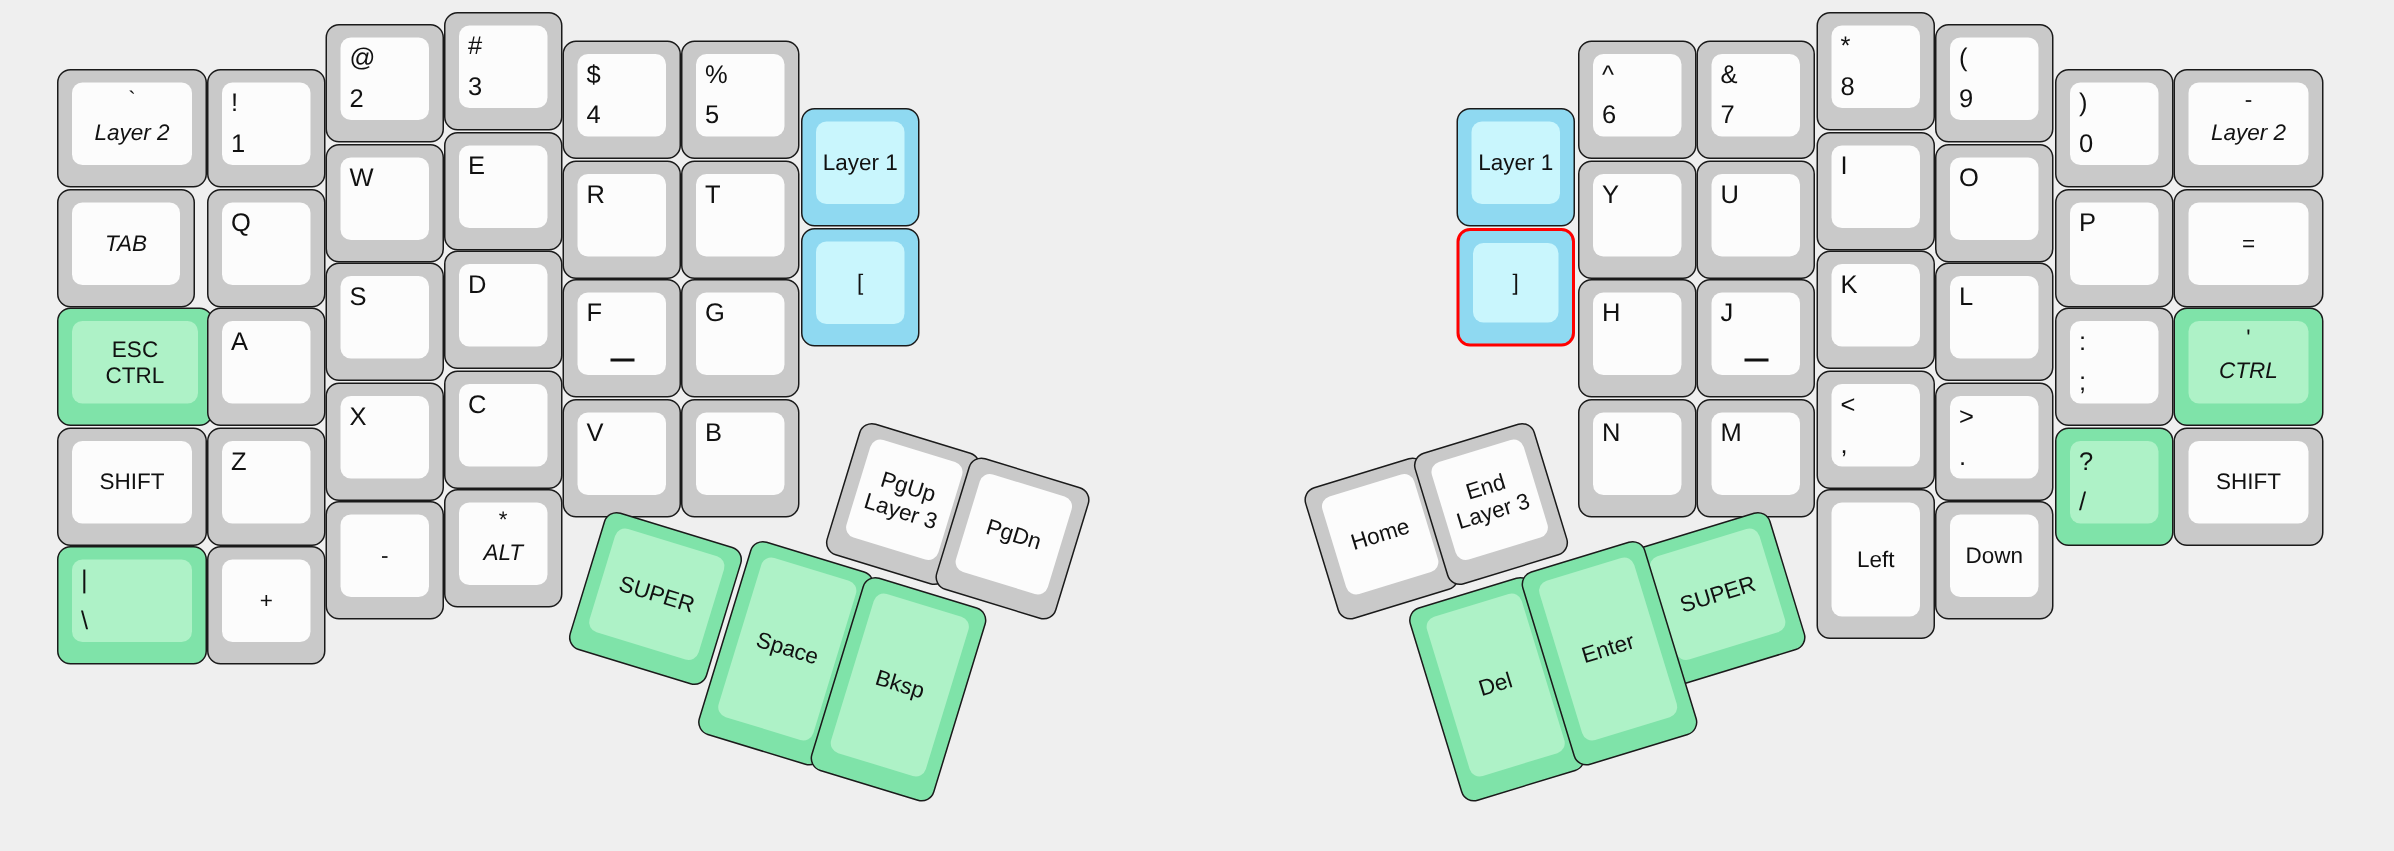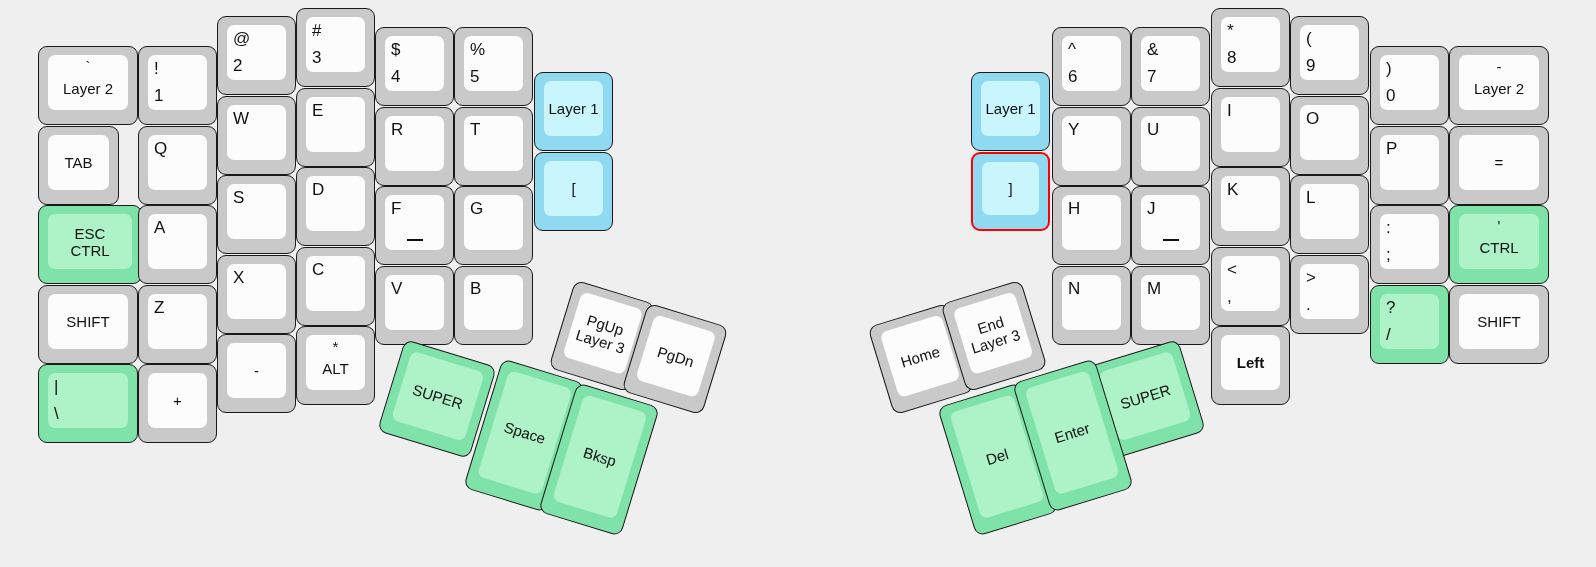--- a/index.html
+++ b/index.html
@@ -60,35 +60,35 @@
   .lg.tc{
     left:0;right:0;top:4px;
     text-align:center;font-size:15px;
   }
   
   .lg.home{
     left:50%;bottom:9px;width:16px;height:2px;
     background:#111;transform:translateX(-50%);
   }
   
-  .lg.ctr.low{top:12px;}
+  .lg.ctr.low{top:12px;font-style:italic;}
 </style>
 </head>
 <body>
 
 <div id="board">
     <div style="position: absolute; left: 0px; top: 0px; width: 100%; height: 100%;">
       <div style="position: absolute; left: 0px; top: 0px; width: 100%; height: 100%;">
         <div class="key" style="left: 38px; top: 46px; width: 100px; height: 79px;">
           <div class="cap">
             <span class="lg tc">`</span>
             <span class="lg ctr low"><span>Layer 2</span></span>
           </div>
         </div>
-        <div class="key" style="left: 38px; top: 125.5px; width: 81px; height: 79px;">
+        <div class="key" style="left: 38px; top: 125.5px; width: 92px; height: 79px; font-style: italic;">
           <div class="cap">
             <span class="lg ctr"><span>TAB</span></span>
           </div>
         </div>
         <div class="key green" style="left: 38px; top: 205px; width: 104px; height: 79px;">
           <div class="cap">
             <span class="lg ctr"><span>ESC</span><span class="l2">CTRL</span></span>
           </div>
         </div>
         <div class="key" style="left: 38px; top: 284.5px; width: 100px; height: 79px;">
@@ -351,21 +351,21 @@
           <div class="cap">
             <span class="lg tl">K</span>
           </div>
         </div>
         <div class="key" style="left: 1211px; top: 246.5px; width: 79px; height: 79px;">
           <div class="cap">
             <span class="lg tl">&lt;</span>
             <span class="lg bl">,</span>
           </div>
         </div>
-        <div class="key" style="left: 1211px; top: 326px; width: 79px; height: 79px; font-weight: bold;">
+        <div class="key" style="left: 1211px; top: 326px; width: 79px; height: 100px;">
           <div class="cap">
             <span class="lg ctr"><span>Left</span></span>
           </div>
         </div>
       </div>
       <div style="position: absolute; left: 0px; top: 0px; width: 100%; height: 100%;">
         <div class="key" style="left: 1290px; top: 16px; width: 79px; height: 79px;">
           <div class="cap">
             <span class="lg tl">(</span>
             <span class="lg bl">9</span>
@@ -378,20 +378,25 @@
         </div>
         <div class="key" style="left: 1290px; top: 175px; width: 79px; height: 79px;">
           <div class="cap">
             <span class="lg tl">L</span>
           </div>
         </div>
         <div class="key" style="left: 1290px; top: 254.5px; width: 79px; height: 79px;">
           <div class="cap">
             <span class="lg tl">&gt;</span>
             <span class="lg bl">.</span>
+          </div>
+        </div>
+        <div class="key" style="left: 1290px; top: 334px; width: 79px; height: 79px;">
+          <div class="cap">
+            <span class="lg ctr"><span>Down</span></span>
           </div>
         </div>
       </div>
       <div style="position: absolute; left: 0px; top: 0px; width: 100%; height: 100%;">
         <div class="key" style="left: 1370px; top: 46px; width: 79px; height: 79px;">
           <div class="cap">
             <span class="lg tl">)</span>
             <span class="lg bl">0</span>
           </div>
         </div>

